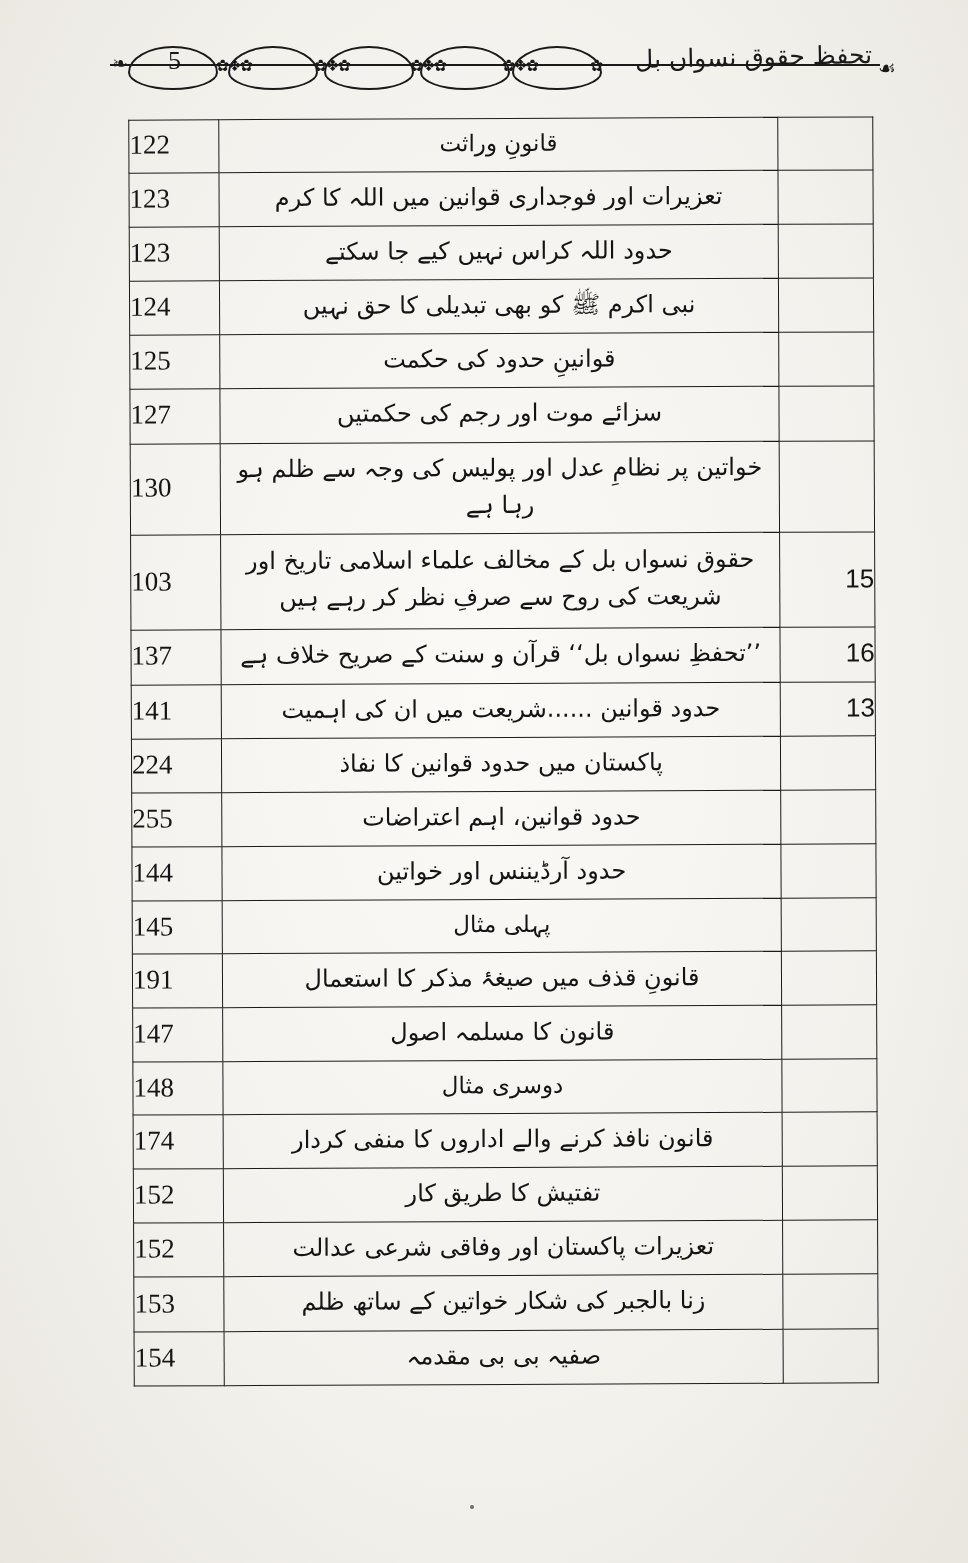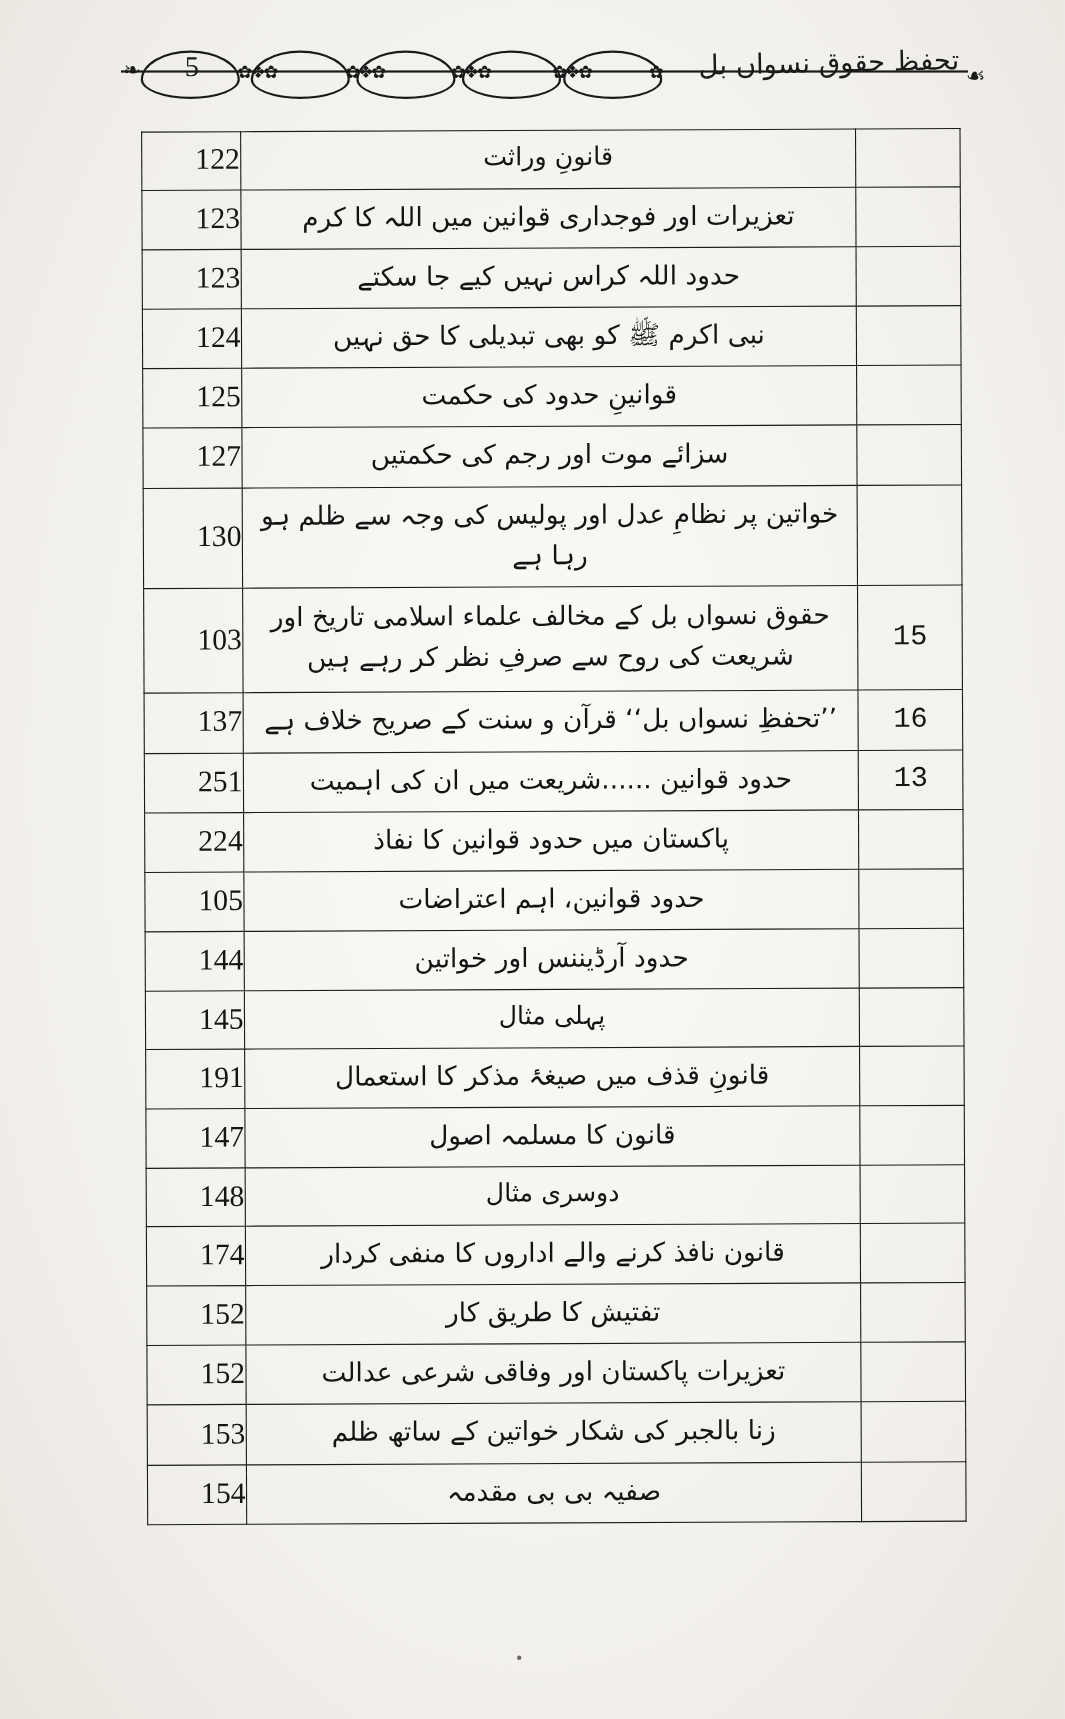--- a/index.html
+++ b/index.html
@@ -110,42 +110,42 @@
     background: transparent;
     transform: rotate(-0.25deg);
   }
   .toc-table td {
     border: 1.6px solid #1b1b1b;
     padding: 0;
     vertical-align: middle;
   }
   .col-page {
     width: 92px;
-    text-align: right;
+    text-align: left;
     font-size: 27px;
     color: #151515;
     font-family: "Liberation Serif", serif;
     padding: 4px 0 6px 0 !important;
   }
   .col-title {
     width: 555px;
     text-align: center;
     direction: rtl;
     font-size: 24px;
     line-height: 1.55;
     color: #141414;
     font-family: "DejaVu Sans", sans-serif;
     padding: 7px 16px 9px 16px !important;
   }
   .col-num {
     width: 98px;
-    text-align: center;
+    text-align: right;
     font-size: 26px;
     color: #151515;
-    font-family: Liberation Mono, monospace;
+    font-family: Liberation Sans, sans-serif;
     padding: 4px 0 6px 0 !important;
   }
   tr.tall .col-title {
     padding: 8px 16px 12px 16px !important;
   }
   tr.short .col-title {
     font-size: 23px;
   }
   .bottom-dot {
     position: absolute;
@@ -226,31 +226,31 @@
             <td class="col-page">103</td>
             <td class="col-title">حقوق نسواں بل کے مخالف علماء اسلامی تاریخ اور شریعت کی روح سے صرفِ نظر کر رہے ہیں</td>
             <td class="col-num">15</td>
           </tr>
           <tr>
             <td class="col-page">137</td>
             <td class="col-title">’’تحفظِ نسواں بل‘‘ قرآن و سنت کے صریح خلاف ہے</td>
             <td class="col-num">16</td>
           </tr>
           <tr>
-            <td class="col-page">251</td>
+            <td class="col-page">141</td>
             <td class="col-title">حدود قوانین ......شریعت میں ان کی اہمیت</td>
             <td class="col-num">13</td>
           </tr>
           <tr>
             <td class="col-page">224</td>
             <td class="col-title">پاکستان میں حدود قوانین کا نفاذ</td>
             <td class="col-num"></td>
           </tr>
           <tr>
-            <td class="col-page">105</td>
+            <td class="col-page">255</td>
             <td class="col-title">حدود قوانین، اہم اعتراضات</td>
             <td class="col-num"></td>
           </tr>
           <tr>
             <td class="col-page">144</td>
             <td class="col-title">حدود آرڈیننس اور خواتین</td>
             <td class="col-num"></td>
           </tr>
           <tr class="short">
             <td class="col-page">145</td>

